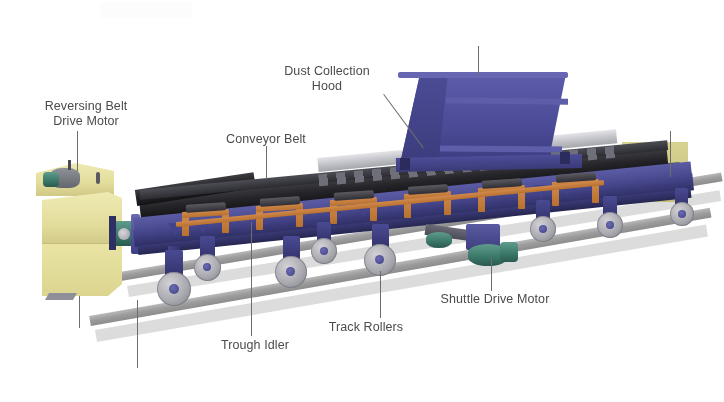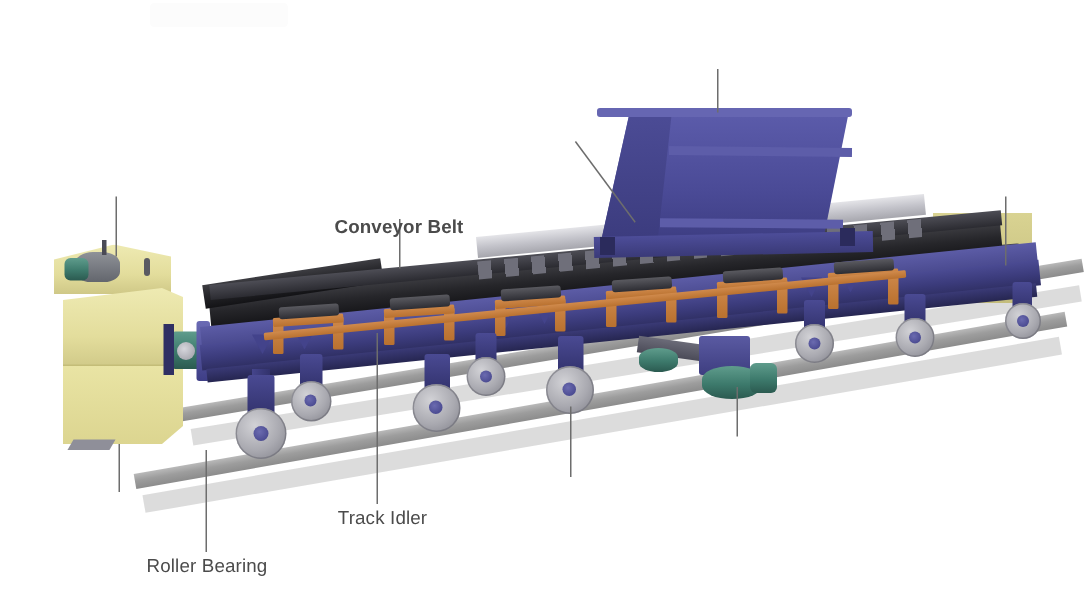--- a/index.html
+++ b/index.html
@@ -320,17 +320,22 @@
   <div class="leader v" style="left:266px; top:146px; height:33px;"></div>
   <div class="leader diag" style="left:384px; top:94px; width:67.2px; transform:rotate(53.5deg);"></div>
   <div class="leader v" style="left:478px; top:46px; height:29px;"></div>
   <div class="leader v" style="left:670px; top:131px; height:46px;"></div>
   <div class="leader v" style="left:491px; top:258px; height:33px;"></div>
   <div class="leader v" style="left:380px; top:271px; height:47px;"></div>
   <div class="leader v" style="left:251px; top:222px; height:114px;"></div>
   <div class="leader v" style="left:137px; top:300px; height:68px;"></div>
   <div class="leader v" style="left:79px; top:296px; height:32px;"></div>
 
-  <div class="label" style="left:221px; top:144px; width:90px;font-weight:bold;">Conveyor Belt</div>
-  <div class="label" style="left:213px; top:338px; width:84px;">Track Idler</div>
-  <div class="label" style="left:91px; top:370px; width:94px;">Roller Bearing</div>
+  <div class="label" style="left:38px; top:99px; width:96px;">Reversing Belt
+Drive Motor</div>
+  <div class="label" style="left:221px; top:132px; width:90px;">Conveyor Belt</div>
+  <div class="label" style="left:272px; top:64px; width:110px;">Dust Collection
+Hood</div>
+  <div class="label" style="left:434px; top:292px; width:122px;">Shuttle Drive Motor</div>
+  <div class="label" style="left:323px; top:320px; width:86px;">Track Rollers</div>
+  <div class="label" style="left:213px; top:338px; width:84px;">Trough Idler</div>
 
 </div>
 
 </body></html>

